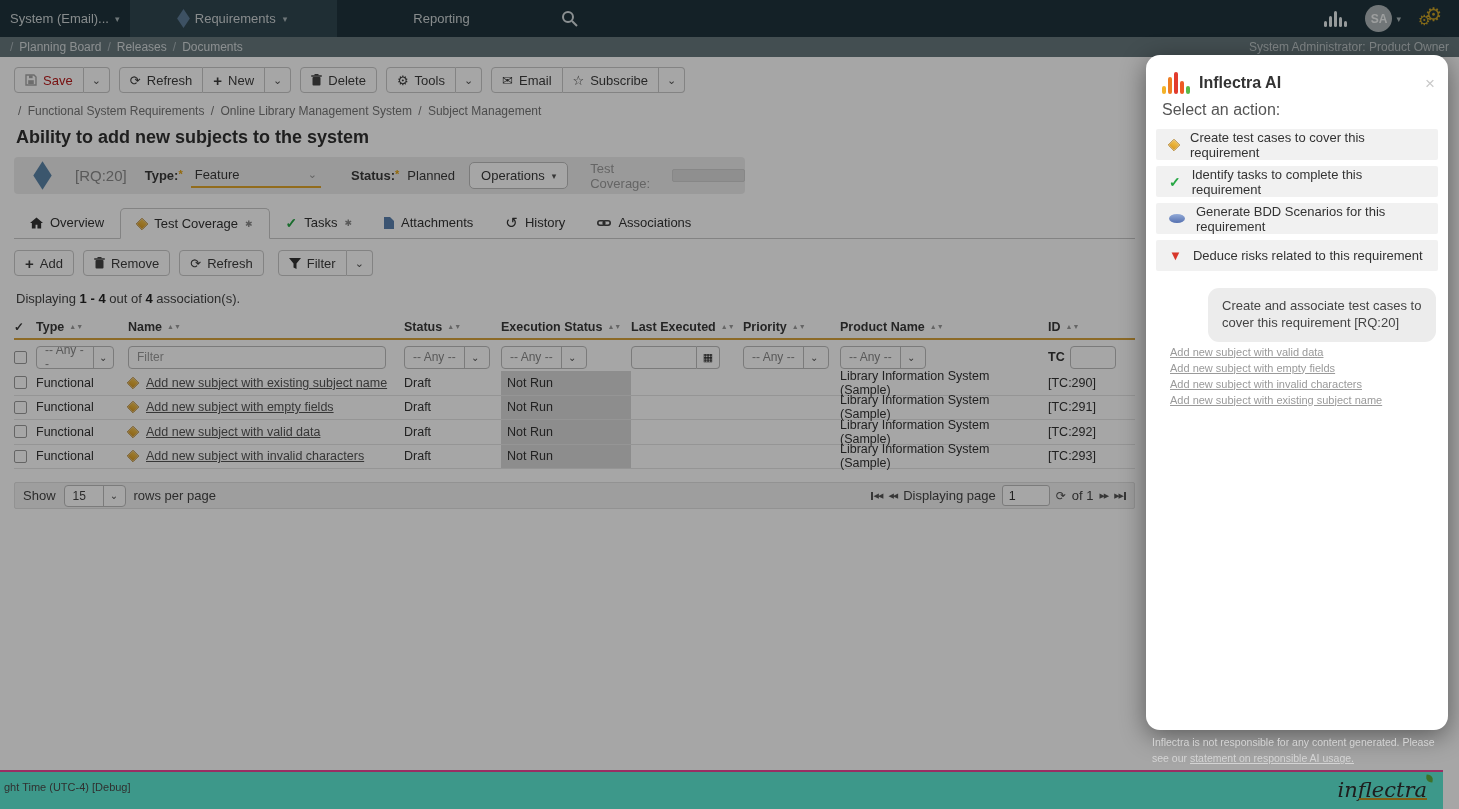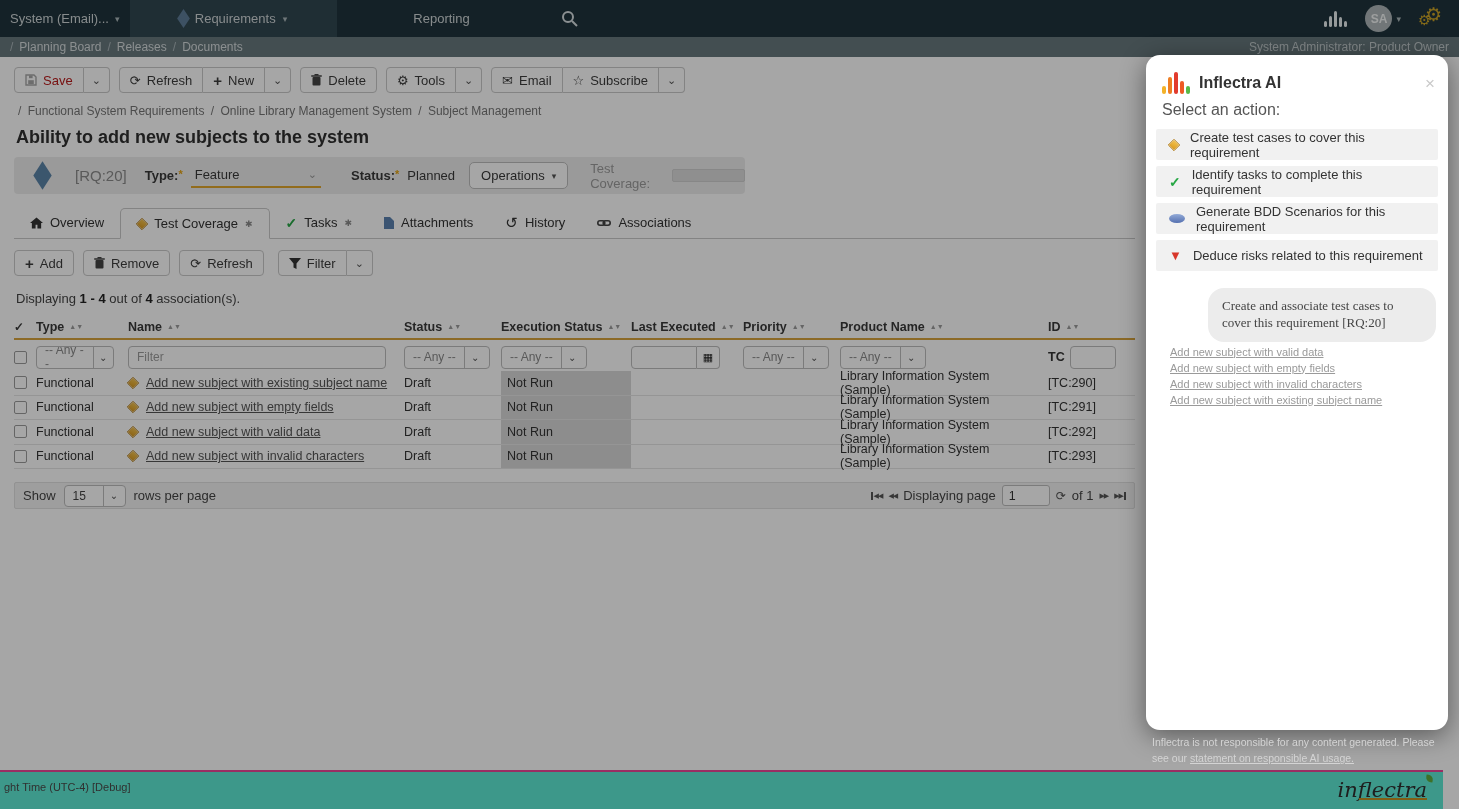--- a/index.html
+++ b/index.html
@@ -131,21 +131,21 @@
   .ai-head { display:flex; align-items:center; gap:9px; padding:17px 16px 0 16px; }
   .ai-title { font-size:16px; font-weight:bold; color:#333; }
   .ai-close { position:absolute; right:13px; top:20px; font-size:17px; color:#c9c9c9; cursor:pointer; line-height:1; }
   .ai-logo { display:flex; align-items:flex-end; gap:2px; height:22px; }
   .ai-logo i { display:block; width:4px; border-radius:3px; }
   .ai-prompt { margin:7px 0 0 16px; font-size:16px; color:#555; }
   .ai-actions { margin-top:10px; }
   .ai-action { margin:6px 10px 0; background:#f1f1f1; border-radius:2px; height:31px; display:flex; align-items:center; gap:11px; padding:0 13px; font-size:13px; color:#333; cursor:pointer; }
   .oval-blue { width:16px; height:9px; border-radius:50%; background:linear-gradient(180deg,#93abd8,#5570b0); flex:none; }
   .tri-red { color:#d8372b; font-size:13px; line-height:1; flex:none; }
-  .bubble { margin:17px 12px 0 auto; width:228px; background:#ececec; border-radius:16px; padding:10px 14px; font-size:13px; color:#444; line-height:1.3;font-family:Liberation Serif, serif; }
+  .bubble { margin:17px 12px 0 auto; width:228px; background:#ececec; border-radius:11px; padding:10px 14px; font-size:13px; color:#444; line-height:1.3; }
   .ai-intro { margin:21px 14px 0 16px; font-size:13px; font-weight:bold; color:#222; }
   .tc-links { margin:4px 0 0 24px; }
   .tc-links a { display:block; font-size:11px; color:#9a9a9a; text-decoration:underline; margin-top:4px; }
   .ai-disclaimer { position:absolute; left:1152px; top:734px; width:292px; z-index:50; font-size:10.5px; color:#d4d4d4; line-height:1.55; }
   .ai-disclaimer a { color:#d4d4d4; text-decoration:underline; }
 </style>
 </head>
 <body>
 
 <div class="app">

